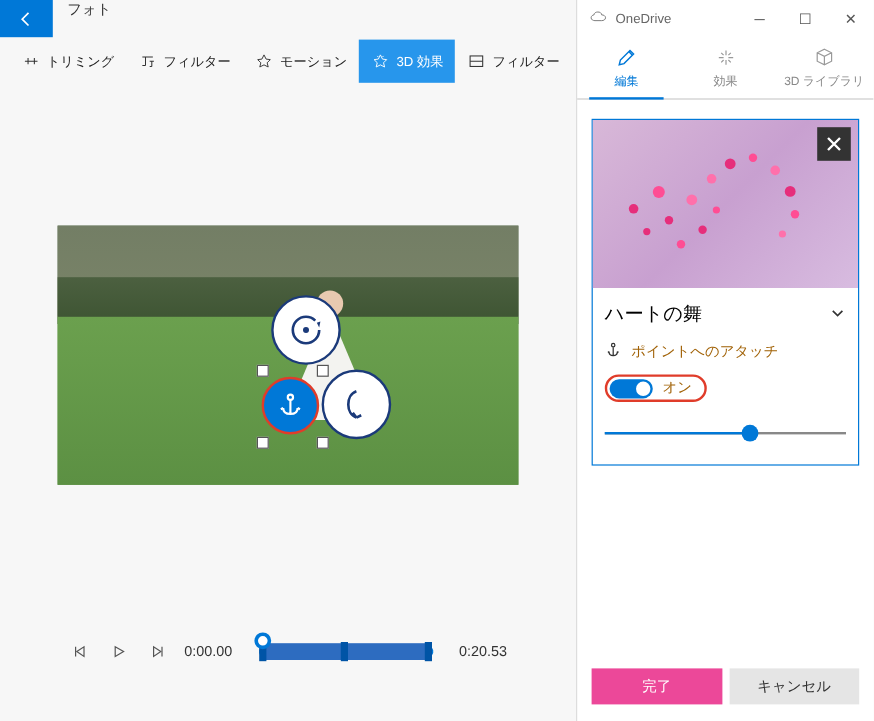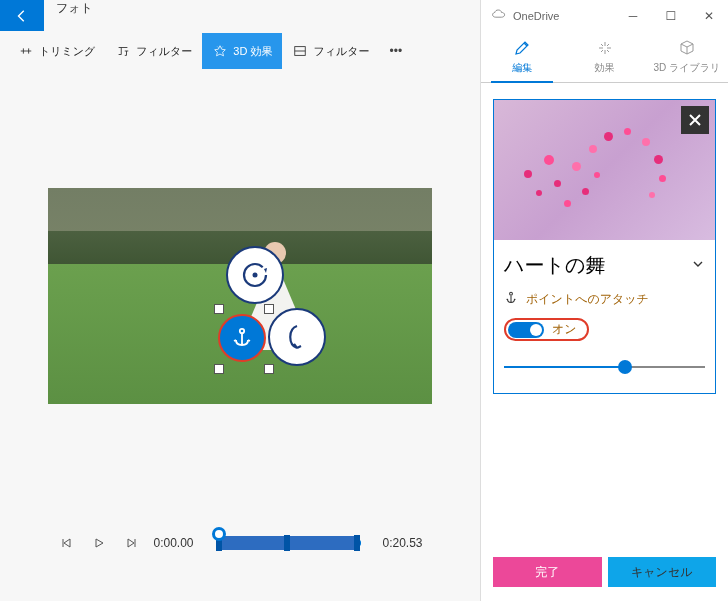--- a/index.html
+++ b/index.html
@@ -54,34 +54,34 @@
 .rtab.active::after { content:''; position:absolute; bottom:-1px; left:10px; right:10px; height:2px; background:#0078d7; }
 .rtab .icon { width:20px; height:20px; display:flex; align-items:center; justify-content:center; }
 .rtab .label { font-size:10px; }
 
 .effect-panel { margin:16px 12px; border:1px solid #0078d7; padding:0; }
 .effect-preview { height:140px; background: linear-gradient(135deg, #d8b8d8, #c8a0d0, #d8bce0); position:relative; }
 .close-preview { position:absolute; top:6px; right:6px; width:28px; height:28px; background:#333; display:flex; align-items:center; justify-content:center; color:#fff; }
 .heart { position:absolute; border-radius:50%; }
 .effect-body { padding:12px 10px; }
 .effect-title-row { display:flex; align-items:center; justify-content:space-between; margin-bottom:12px; }
-.effect-title { font-size:20px; }
+.effect-title { font-size:16px; }
 .effect-row { display:flex; align-items:center; gap:8px; font-size:12px; margin-bottom:10px; color:#a16207; }
 .toggle-wrap { display:inline-flex; align-items:center; gap:8px; border:2px solid #e03c2a; border-radius:14px; padding:1px 10px 1px 2px; }
 .toggle { width:36px; height:16px; border-radius:8px; background:#0078d7; position:relative; }
 .toggle::after { content:''; position:absolute; width:12px; height:12px; background:#fff; border-radius:50%; right:2px; top:2px; }
 .volume-slider { position:relative; height:20px; margin:6px 0 4px; }
 .vol-track { position:absolute; top:9px; left:0; right:0; height:2px; background:#888; }
 .vol-fill { position:absolute; top:9px; left:0; height:2px; background:#0078d7; }
 .vol-knob { position:absolute; top:3px; width:14px; height:14px; border-radius:50%; background:#0078d7; }
 
 .right-footer { margin-top:auto; padding:14px 12px; display:flex; gap:6px; }
 .btn { flex:1; height:30px; display:flex; align-items:center; justify-content:center; font-size:12px; }
 .btn.primary { background:#ec4899; color:#fff; }
-.btn.secondary { background:#0ea5e9; color:#333;font-family:Liberation Mono, monospace; }
+.btn.secondary { background:#e5e5e5; color:#333;font-family:Liberation Mono, monospace; }
 </style>
 </head>
 <body>
 
 <div class="app">
 
   <div class="left-pane">
     <div class="title-bar">
       <div class="back-btn">
         <svg width="14" height="14" viewBox="0 0 16 16">
@@ -100,20 +100,28 @@
           </span>
         <span class="label">トリミング</span>
       </div>
       <div class="tool">
         <span class="icon">
             <svg width="14" height="14" viewBox="0 0 16 16">
               <path d="M3 4h10M6 4v8M3 12h3M10 8h4M12 8v5M10 13h2" stroke="#333" stroke-width="1" fill="none"></path>
             </svg>
           </span>
         <span class="label">フィルター</span>
+      </div>
+      <div class="tool">
+        <span class="icon">
+            <svg width="14" height="14" viewBox="0 0 16 16">
+              <path d="M8 2l2 4 4 .5-3 3 1 4-4-2-4 2 1-4-3-3 4-.5z" stroke="#333" stroke-width="0.9" fill="none"></path>
+            </svg>
+          </span>
+        <span class="label">モーション</span>
       </div>
       <div class="tool active">
         <span class="icon">
             <svg width="14" height="14" viewBox="0 0 16 16">
               <path d="M8 2l2 4 4 .5-3 3 1 4-4-2-4 2 1-4-3-3 4-.5zM5 3l1 1M11 3l-1 1" stroke="#fff" stroke-width="0.9" fill="none"></path>
             </svg>
           </span>
         <span class="label">3D 効果</span>
       </div>
       <div class="tool">

